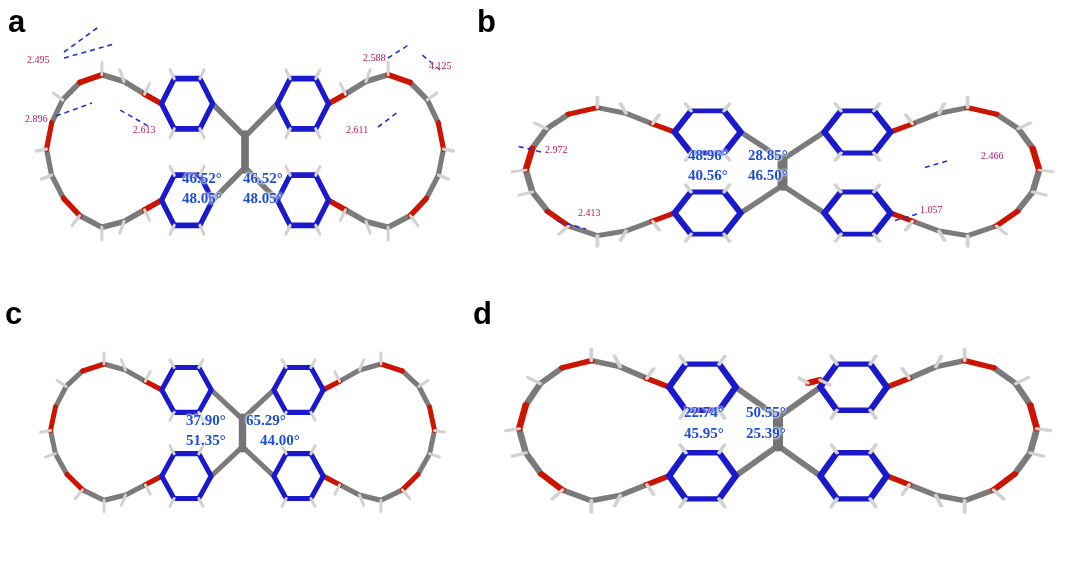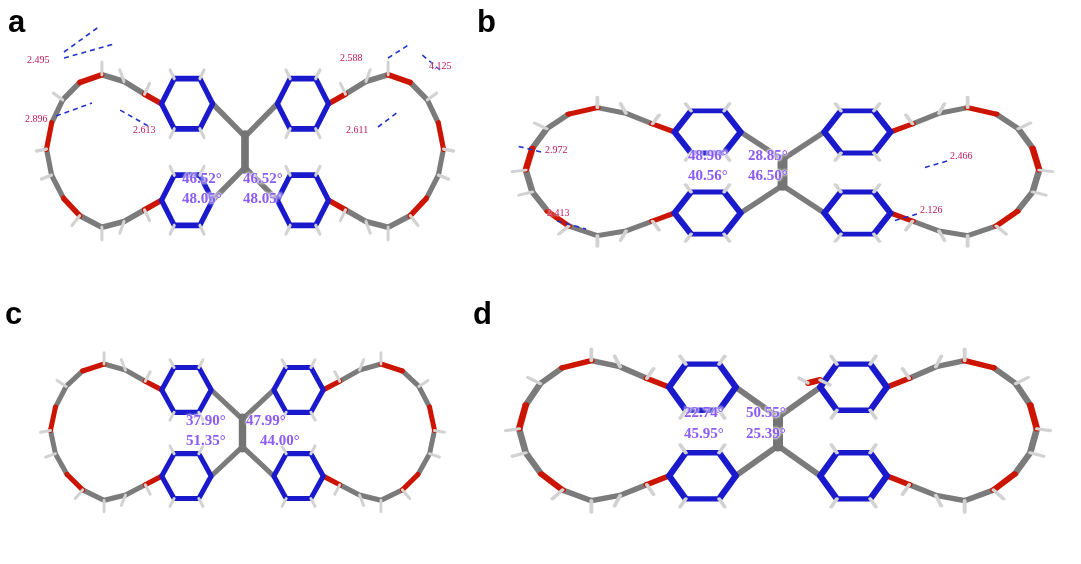--- a/index.html
+++ b/index.html
@@ -13,21 +13,21 @@
   .mol{position:absolute;}
   .overlay{position:absolute;left:0;top:0;width:1081px;height:564px;pointer-events:none;}
   .panel-group{position:absolute;inset:0;pointer-events:none;}
   .panel-letter{
     position:absolute;
     font-family:"Liberation Sans",sans-serif;
     font-weight:bold;font-size:31px;color:#000;line-height:1;
   }
   .ang{
     position:absolute;
-    font-weight:bold;font-size:15px;color:#8b5cf6;line-height:1.1;
+    font-weight:bold;font-size:15px;color:#1d4ed8;line-height:1.1;
     text-shadow:0 0 3px #fff,0 0 3px #fff,0 0 2px #fff;
     white-space:nowrap;
   }
   .dist{
     position:absolute;
     font-weight:normal;font-size:10px;color:#be185d;line-height:1.1;
     text-shadow:0 0 3px #fff,0 0 2px #fff;
     white-space:nowrap;
   }
   
@@ -88,49 +88,49 @@
       <path class="bond-h" d="M820,380 L830,385 M808,383 L799,378"></path>
     </g>
   </svg>
 
   <div class="panel-group">
     <div class="panel-letter" style="left:8px;top:6px">a</div>
 
     <div class="dist" style="left:27px;top:54px">2.495</div>
     <div class="dist" style="left:25px;top:113px">2.896</div>
     <div class="dist" style="left:133px;top:124px">2.613</div>
-    <div class="dist" style="left:340px;top:52px">2.588</div>
+    <div class="dist" style="left:363px;top:52px">2.588</div>
     <div class="dist" style="left:429px;top:60px">4.125</div>
     <div class="dist" style="left:346px;top:124px">2.611</div>
 
     <div class="ang" style="left:182px;top:170px">46.52°</div>
     <div class="ang" style="left:243px;top:170px">46.52°</div>
     <div class="ang" style="left:182px;top:190px">48.05°</div>
     <div class="ang" style="left:243px;top:190px">48.05°</div>
   </div>
 
   <div class="panel-group">
     <div class="panel-letter" style="left:477px;top:6px">b</div>
 
     <div class="dist" style="left:545px;top:144px">2.972</div>
-    <div class="dist" style="left:547px;top:207px">2.413</div>
-    <div class="dist" style="left:950px;top:150px">2.466</div>
-    <div class="dist" style="left:920px;top:204px">2.126</div>
+    <div class="dist" style="left:578px;top:207px">2.413</div>
+    <div class="dist" style="left:981px;top:150px">2.466</div>
+    <div class="dist" style="left:920px;top:204px">1.057</div>
 
     <div class="ang" style="left:688px;top:147px">48.96°</div>
     <div class="ang" style="left:748px;top:147px">28.85°</div>
     <div class="ang" style="left:688px;top:167px">40.56°</div>
     <div class="ang" style="left:748px;top:167px">46.50°</div>
   </div>
 
   <div class="panel-group">
     <div class="panel-letter" style="left:5px;top:298px">c</div>
 
     <div class="ang" style="left:186px;top:412px">37.90°</div>
-    <div class="ang" style="left:246px;top:412px">47.99°</div>
+    <div class="ang" style="left:246px;top:412px">65.29°</div>
     <div class="ang" style="left:186px;top:432px">51.35°</div>
     <div class="ang" style="left:260px;top:432px">44.00°</div>
   </div>
 
   <div class="panel-group">
     <div class="panel-letter" style="left:473px;top:298px">d</div>
 
     <div class="ang" style="left:684px;top:404px">22.74°</div>
     <div class="ang" style="left:746px;top:404px">50.55°</div>
     <div class="ang" style="left:684px;top:425px">45.95°</div>

